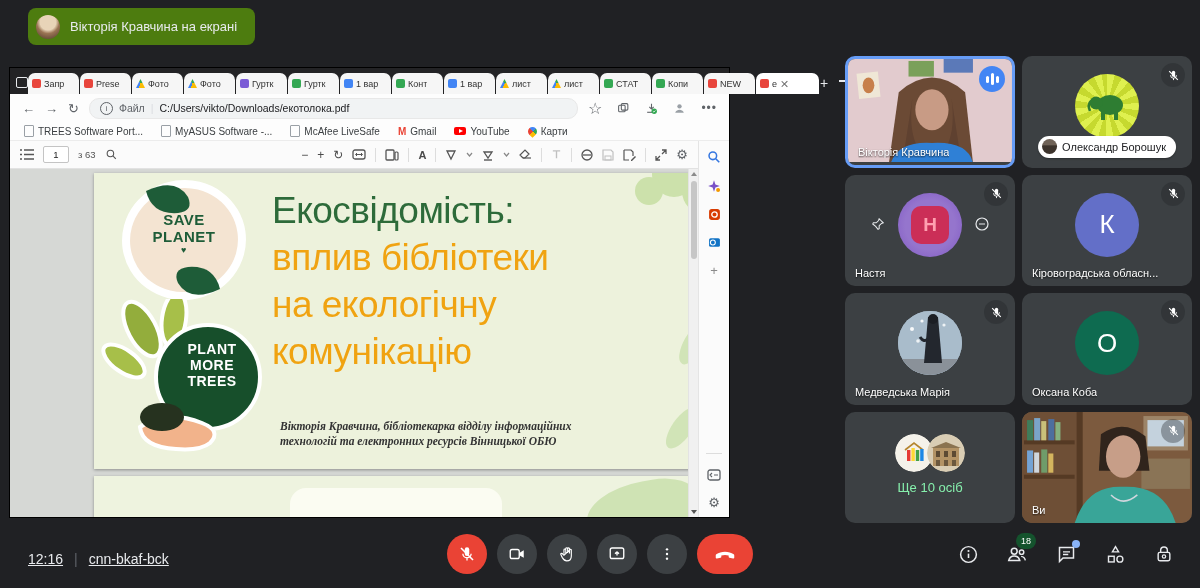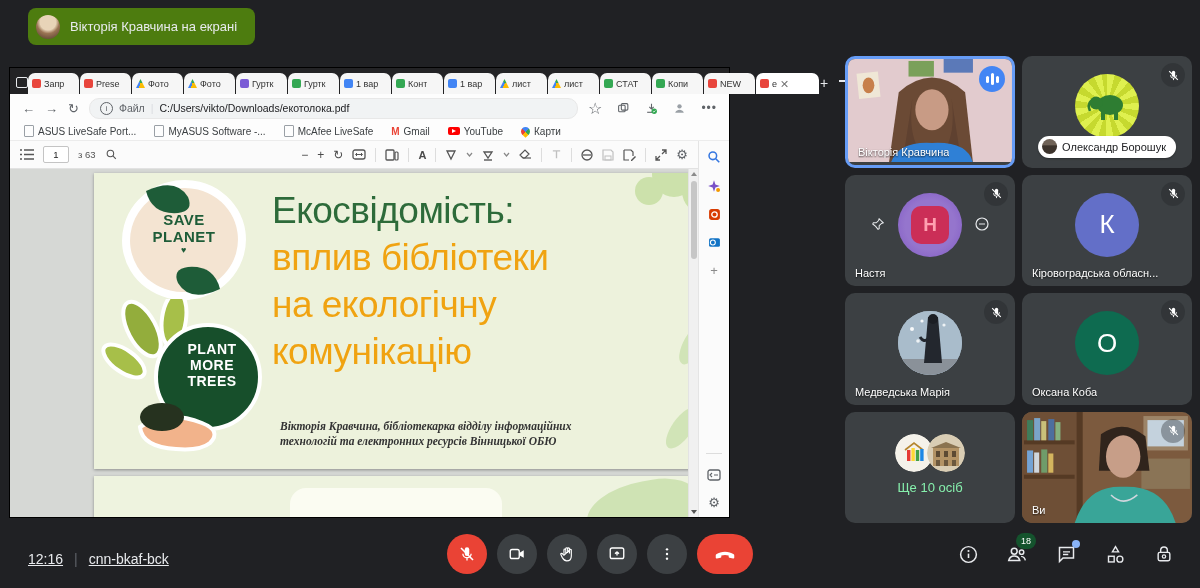--- a/index.html
+++ b/index.html
@@ -255,21 +255,21 @@
             <circle cx="12" cy="8" r="4" fill="#9aa0a6"></circle>
             <path d="M4 20c1.5-4 5-5.5 8-5.5s6.5 1.5 8 5.5z" fill="#9aa0a6"></path>
           </svg>
         <span class="dot3">•••</span>
       </div>
     </div>
 
     <div class="bookmarks">
       <span class="bm">
           <span class="bm-page"></span>
-          <span>ASUS LiveSafe Port...</span>
+          <span>TREES Software Port...</span>
         </span>
       <span class="bm">
           <span class="bm-page"></span>
           <span>MyASUS Software -...</span>
         </span>
       <span class="bm">
           <span class="bm-page"></span>
           <span>McAfee LiveSafe</span>
         </span>
       <span class="bm">

